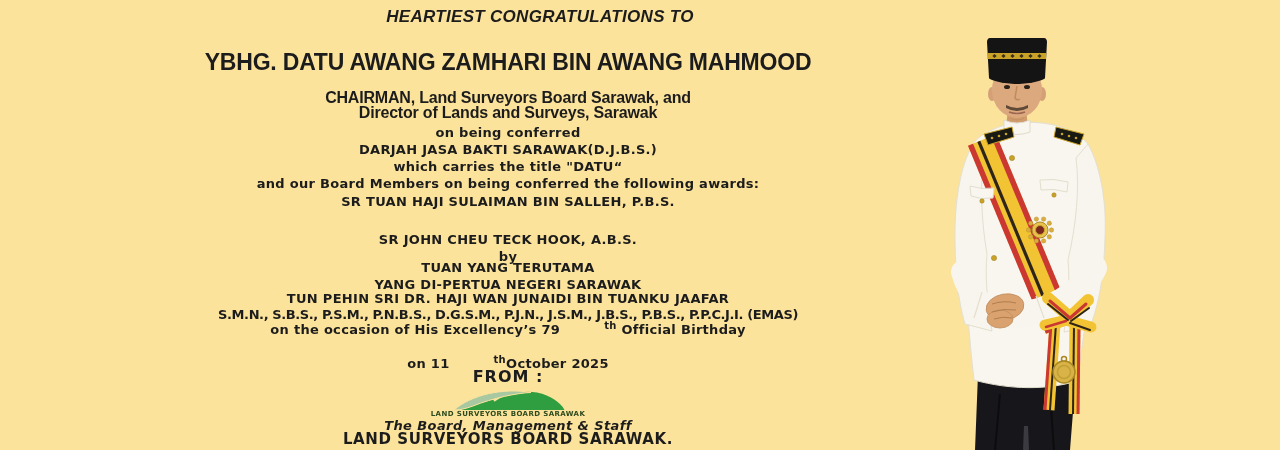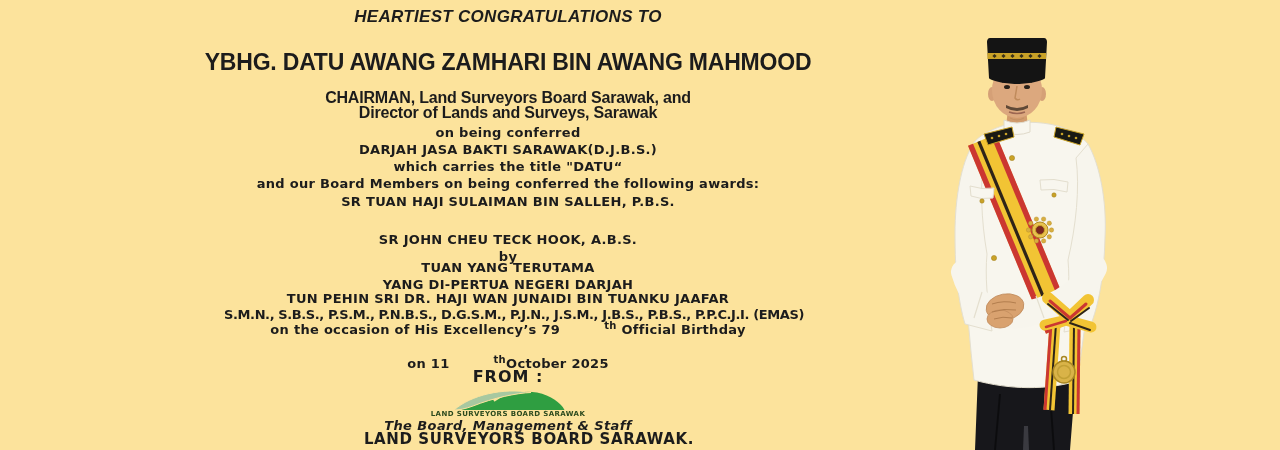--- a/index.html
+++ b/index.html
@@ -14,28 +14,28 @@
     overflow:hidden;
     font-family:"Liberation Sans",sans-serif;
   }
   .line{
     position:absolute;left:0;width:1016px;
     text-align:center;
     color:var(--text,#1C1C1C);
     font-weight:700;
     white-space:nowrap;
   }
-  .head-italic{font-size:17px;font-style:italic;letter-spacing:.3px;}
+  .head-italic{font-size:17px;font-style:italic;letter-spacing:.3px;margin-left:32px;}
   .name{font-size:23px;letter-spacing:-.2px;}
   .sub{font-size:16px;letter-spacing:-.2px;line-height:15px;}
   .body{font-family:"DejaVu Sans","Liberation Sans",sans-serif;font-size:13px;letter-spacing:.3px;line-height:15px;}
-  .tight{letter-spacing:-.4px;margin-left:6px;}
+  .tight{letter-spacing:-.4px;}
   .from-label{font-family:"DejaVu Sans",sans-serif;font-size:16px;letter-spacing:1px;}
   .from1{font-family:"DejaVu Sans",sans-serif;font-size:13px;letter-spacing:.4px;font-style:italic;}
-  .from2{font-family:"DejaVu Sans",sans-serif;font-size:15px;letter-spacing:.6px;padding-left:21px;}
+  .from2{font-family:"DejaVu Sans",sans-serif;font-size:15px;letter-spacing:.6px;}
   .logo-caption{font-family:"DejaVu Sans",sans-serif;font-size:7px;letter-spacing:.4px;color:#2C4A1E;}
   .body sup{font-size:10px;vertical-align:super;line-height:0;margin-left:44px;}
   .logo-svg{position:absolute;left:451px;top:389px;width:116px;height:23px;}
   .person{position:absolute;left:948px;top:28px;width:172px;height:422px;}
 </style>
 </head>
 <body>
 
 <div class="stage">
 
@@ -47,21 +47,21 @@
   <div class="line body" style="top:125px">on being conferred</div>
   <div class="line body" style="top:142px">DARJAH JASA BAKTI SARAWAK(D.J.B.S.)</div>
   <div class="line body" style="top:159px">which carries the title "DATU“</div>
   <div class="line body" style="top:176px">and our Board Members on being conferred the following awards:</div>
 
   <div class="line body" style="top:194px">SR TUAN HAJI SULAIMAN BIN SALLEH, P.B.S.</div>
   <div class="line body" style="top:232px">SR JOHN CHEU TECK HOOK, A.B.S.</div>
 
   <div class="line body" style="top:249px">by</div>
   <div class="line body" style="top:260px">TUAN YANG TERUTAMA</div>
-  <div class="line body" style="top:277px">YANG DI-PERTUA NEGERI DARJAH</div>
+  <div class="line body" style="top:277px">YANG DI-PERTUA NEGERI SARAWAK</div>
   <div class="line body" style="top:291px">TUN PEHIN SRI DR. HAJI WAN JUNAIDI BIN TUANKU JAAFAR</div>
   <div class="line body tight" style="top:307px">S.M.N., S.B.S., P.S.M., P.N.B.S., D.G.S.M., P.J.N., J.S.M., J.B.S., P.B.S., P.P.C.J.I. (EMAS)</div>
 
   <div class="line body" style="top:322px"><span>on the occasion of His Excellency’s 79</span><sup>th</sup><span> Official Birthday</span></div>
   <div class="line body" style="top:356px"><span>on 11</span><sup>th</sup><span>October 2025</span></div>
 
   <div class="line from-label" style="top:367px">FROM :</div>
 
   <svg class="logo-svg" viewBox="0 0 116 23" aria-hidden="true">
     <path d="M10,21 C20,14 31,11 42,10.5 L49,21 Z" fill="#2F9E41"></path>

